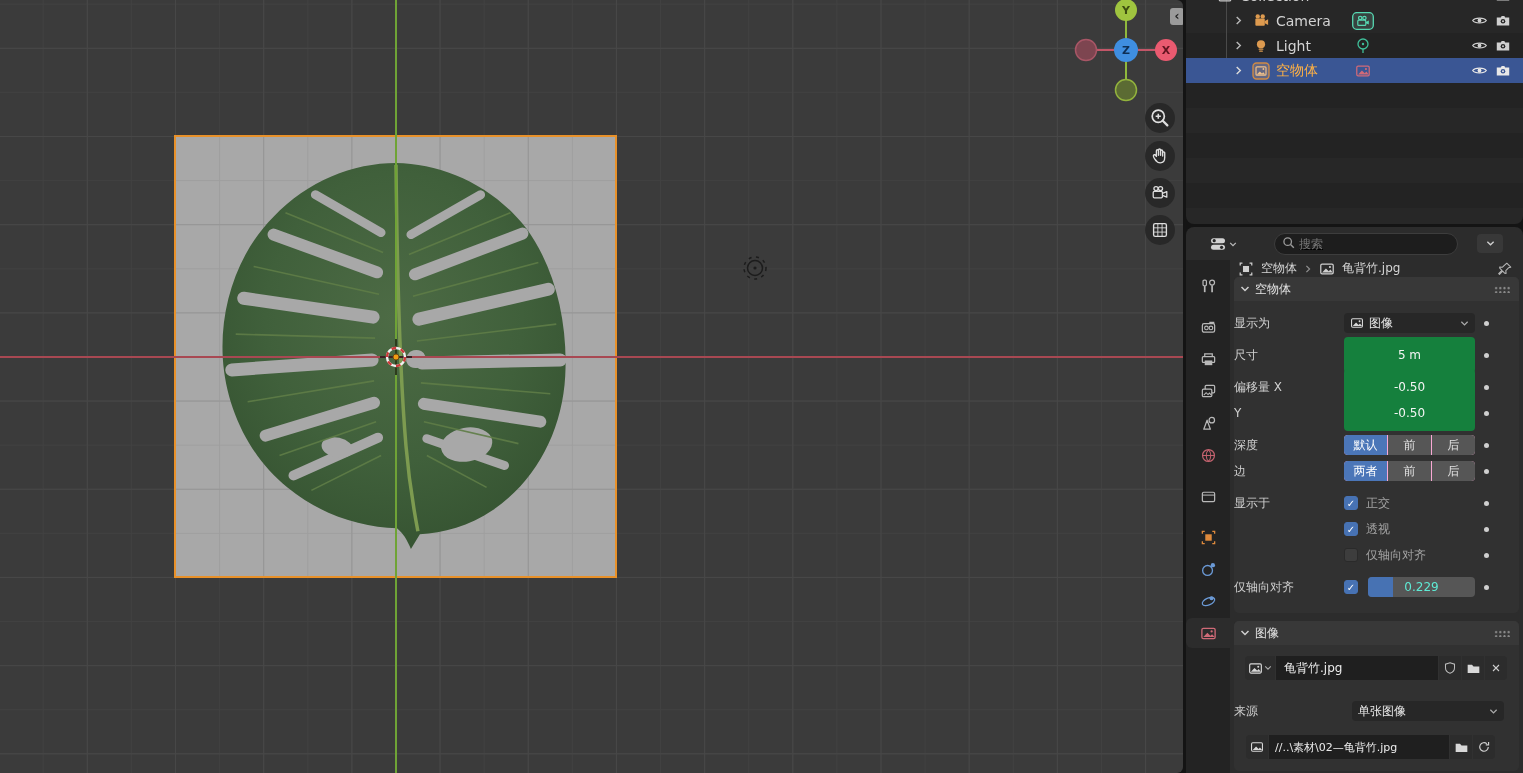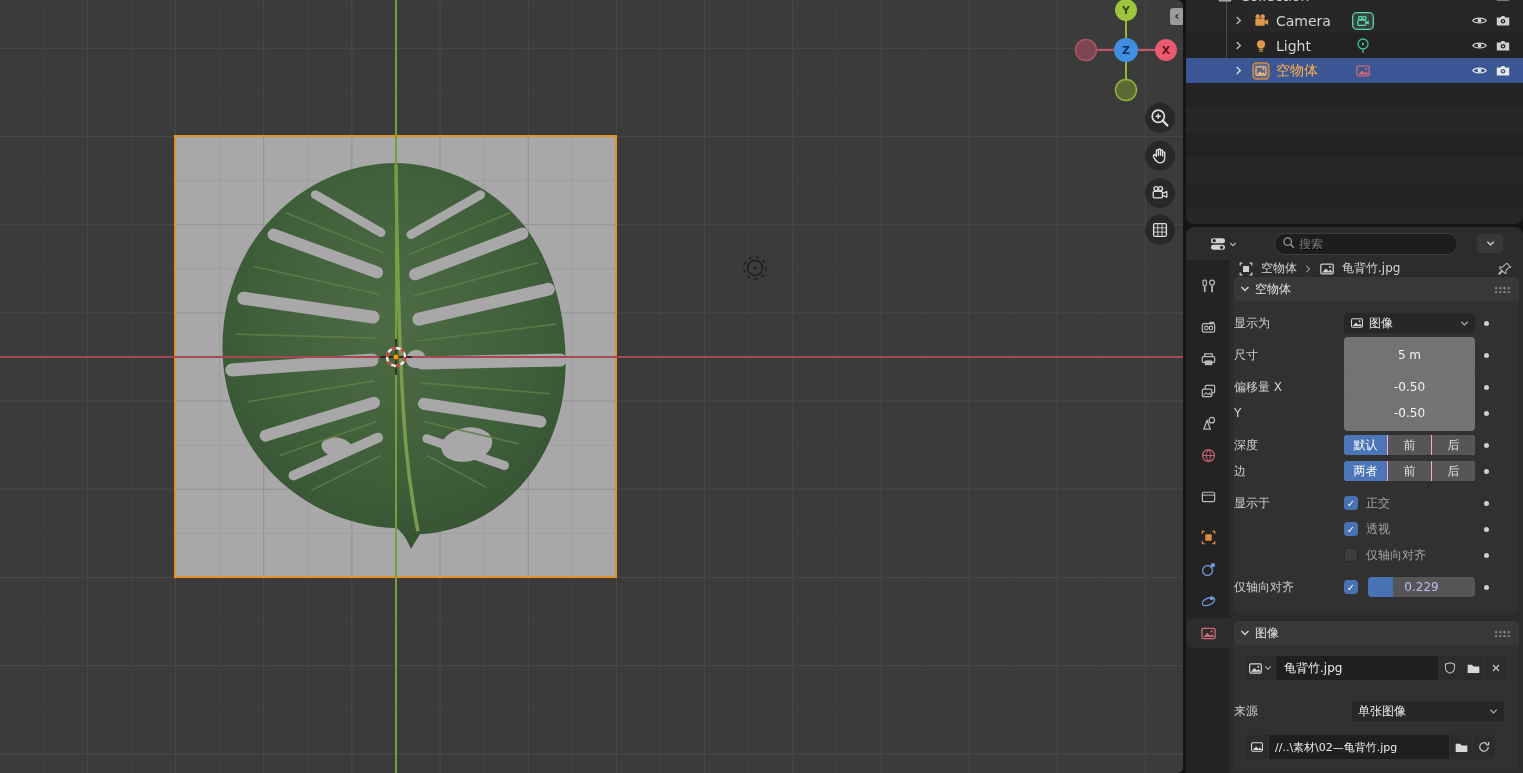--- a/index.html
+++ b/index.html
@@ -81,32 +81,32 @@
   .grip{width:17px;height:7px;margin-left:auto;
     background-image:radial-gradient(#8a8a8a 1px,transparent 1.3px);background-size:4.2px 4.2px;}
   .panel-body{padding:10px 0 12px 0;}
   .p-row{height:24px;display:flex;align-items:center;margin-bottom:2px;}
   .p-row.mt{margin-top:8px;}
   .p-label{flex:0 0 100px;text-align:left;margin-right:10px;font-size:12px;color:#cfcfcf;white-space:nowrap;}
   .widget{width:131px;display:flex;align-items:center;}
   .kdot{width:5px;height:5px;border-radius:50%;background:#cfcfcf;margin-left:9px;flex:0 0 auto;}
   .drop{width:100%;height:20px;background:#272727;border-radius:4px;display:flex;align-items:center;padding:0 6px;gap:5px;box-sizing:border-box;}
   .drop .dtext{font-size:12px;color:#e9e9e9;flex:1;white-space:nowrap;overflow:hidden;}
-  .val{width:100%;height:36px;background:#737373;border-radius:4px;display:flex;align-items:center;justify-content:center;
+  .val{width:100%;height:36px;background:#15803d;border-radius:4px;display:flex;align-items:center;justify-content:center;
        font-size:12px;color:#f4f4f4;}
   .seg{width:100%;height:20px;display:flex;border-radius:4px;overflow:hidden;gap:1px;background:#f9a8d4;}
   .seg span{flex:1;background:#565656;color:#e2e2e2;font-size:12px;display:flex;align-items:center;justify-content:center;}
   .seg span.sel{background:#4b76b8;color:#fff;}
   .cb{width:14px;height:14px;border-radius:3px;background:#3d3d3d;border:1px solid #2a2a2a;box-sizing:border-box;
       display:flex;align-items:center;justify-content:center;flex:0 0 auto;}
   .cb.on{background:#4772b3;border-color:#4772b3;color:#fff;font-size:10px;font-weight:bold;}
   .cb-label{font-size:12px;color:#a3a3a3;margin-left:8px;white-space:nowrap;}
   .slider{flex:1;height:20px;margin-left:10px;background:#565656;border-radius:4px;position:relative;overflow:hidden;}
   .slider-fill{position:absolute;left:0;top:0;bottom:0;width:23%;background:#4772b3;}
-  .slider-val{position:absolute;inset:0;display:flex;align-items:center;justify-content:center;font-size:12px;color:#c4b5fd;}
+  .slider-val{position:absolute;inset:0;display:flex;align-items:center;justify-content:center;font-size:12px;color:#5eead4;}
 
   .db-row{display:flex;align-items:center;padding-left:11px;margin-bottom:2px;height:26px;}
   .db-browse{height:24px;background:#2c2c2c;border-radius:4px 0 0 4px;display:flex;align-items:center;padding:0 3px;gap:1px;}
   .db-name{width:146px;height:24px;background:#1f1f1f;color:#ececec;font-size:12px;display:flex;align-items:center;
            padding:0 8px;margin-left:1px;}
   .db-btn{width:22px;height:24px;background:#2c2c2c;margin-left:1px;display:flex;align-items:center;justify-content:center;}
   .db-btn.last{border-radius:0 4px 4px 0;}
   .src-row{display:flex;align-items:center;margin-top:18px;height:24px;}
   .src-drop{width:152px;margin-left:8px;}
   .path-row{display:flex;align-items:center;margin-top:12px;height:24px;padding-left:11px;}

